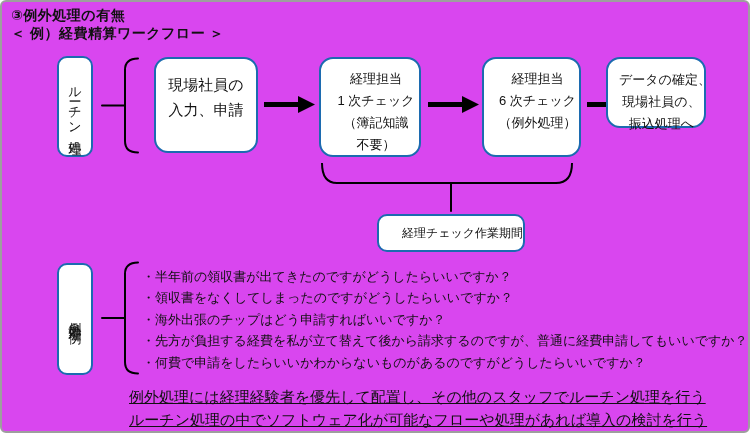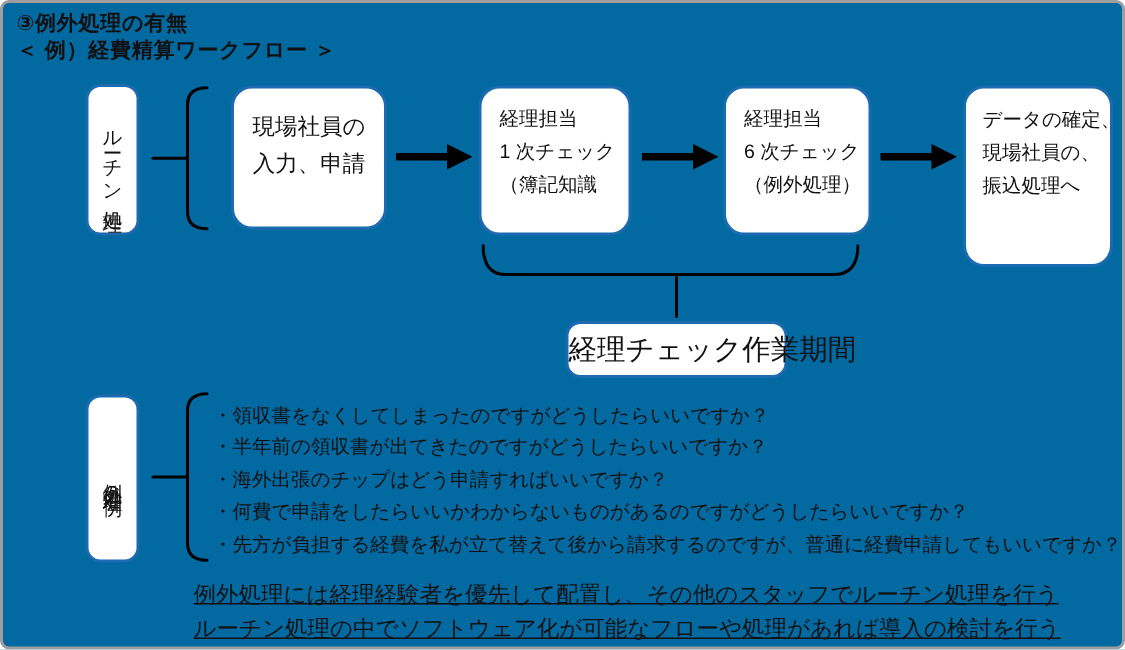--- a/index.html
+++ b/index.html
@@ -1,39 +1,39 @@
 <!DOCTYPE html>
 <html><head>
 <meta charset="utf-8">
 <style>
   * { margin:0; padding:0; box-sizing:border-box; }
   html,body { background:#fff; }
   body { font-family:"Liberation Sans","DejaVu Sans",sans-serif; color:#111; }
   .canvas {
-    position:relative; width:750px; height:433px; background:#0369a1;
+    position:relative; width:750px; height:433px; background:#d946ef;
     border:2px solid #9e9e9e; border-radius:6px; overflow:hidden;
   }
   .title { position:absolute; font-size:14px; font-weight:700; letter-spacing:.5px; white-space:nowrap; }
   .t1 { left:9px; top:5px; }
   .t2 { left:9px; top:23px; }
 
   .fbox {
     position:absolute; background:#fff;
     border:2.5px solid #1c6bb0; border-radius:14px;
   }
   .labelbox { border-radius:10px; display:flex; align-items:center; justify-content:center; }
   .vtext {
     writing-mode:vertical-rl; text-orientation:mixed;
     font-size:13px; letter-spacing:2px; line-height:1; white-space:nowrap;
   }
   .boxlines { font-size:13px; line-height:22px; white-space:nowrap; }
   .center2 { text-align:center; padding-top:13px; font-size:15px; line-height:25px; }
-  .pad-l { padding:9px 0 0 12px; }
+  .pad-l { padding:9px 0 0 12px;text-align:center; }
   .pad-l2 { padding:10px 0 0 11px; }
-  .period { display:flex; align-items:center; justify-content:flex-start; font-size:19px; border-radius:10px; white-space:nowrap; }
+  .period { display:flex; align-items:center; justify-content:flex-end; font-size:12px; border-radius:10px; white-space:nowrap; }
 
   .shape { position:absolute; }
   .bullets { position:absolute; left:140px; top:264px; font-size:13px; line-height:21.4px; white-space:nowrap; }
   .notes { position:absolute; left:127px; top:384px; font-size:15px; line-height:22.5px; white-space:nowrap;text-decoration:underline; }
 </style>
 </head>
 <body>
 
 <div class="canvas">
 
@@ -56,39 +56,40 @@
 
   <svg class="shape" style="left:260px; top:92px;" width="54" height="21" viewBox="0 0 54 21">
     <line x1="2" y1="10.5" x2="38" y2="10.5" stroke="#000" stroke-width="5"></line>
     <polygon points="36,2 53,10.5 36,19" fill="#000"></polygon>
   </svg>
 
   <div class="fbox boxlines pad-l" style="left:317px; top:55px; width:102px; height:100px;">
     <div>経理担当</div>
     <div>1 次チェック</div>
     <div>（簿記知識</div>
+    <div>不要）</div>
   </div>
 
   <svg class="shape" style="left:424px; top:92px;" width="54" height="21" viewBox="0 0 54 21">
     <line x1="2" y1="10.5" x2="38" y2="10.5" stroke="#000" stroke-width="5"></line>
     <polygon points="36,2 53,10.5 36,19" fill="#000"></polygon>
   </svg>
 
   <div class="fbox boxlines pad-l" style="left:480px; top:55px; width:99px; height:100px;">
     <div>経理担当</div>
     <div>6 次チェック</div>
     <div>（例外処理）</div>
   </div>
 
   <svg class="shape" style="left:583px; top:92px;" width="54" height="21" viewBox="0 0 54 21">
     <line x1="2" y1="10.5" x2="38" y2="10.5" stroke="#000" stroke-width="5"></line>
     <polygon points="36,2 53,10.5 36,19" fill="#000"></polygon>
   </svg>
 
-  <div class="fbox boxlines pad-l2" style="left:640px; top:55px; width:100px; height:121px;">
+  <div class="fbox boxlines pad-l2" style="left:604px; top:55px; width:100px; height:71px;text-align:center;">
     <div>データの確定、</div>
     <div>現場社員の、</div>
     <div>振込処理へ</div>
   </div>
 
   <svg class="shape" style="left:319px; top:161px;" width="252" height="50" viewBox="0 0 252 50">
     <path d="M 1,0 Q 1,20 16,20 L 235,20 Q 251,20 251,0" fill="none" stroke="#000" stroke-width="2" stroke-linecap="round"></path>
     <path d="M 130,20 L 130,48" fill="none" stroke="#000" stroke-width="2" stroke-linecap="round"></path>
   </svg>
 
@@ -99,25 +100,25 @@
   <div class="fbox labelbox" style="left:55px; top:261px; width:36px; height:112px;">
     <span class="vtext">例外処理（例）</span>
   </div>
 
   <svg class="shape" style="left:98px; top:259px;" width="42" height="114" viewBox="0 0 42 114">
     <path d="M 38,1.5 Q 25,1.5 25,13 L 25,101 Q 25,112.5 38,112.5" fill="none" stroke="#000" stroke-width="2" stroke-linecap="round"></path>
     <path d="M 2,57 L 25,57" fill="none" stroke="#000" stroke-width="2" stroke-linecap="round"></path>
   </svg>
 
   <div class="bullets">
+    <div>・半年前の領収書が出てきたのですがどうしたらいいですか？</div>
     <div>・領収書をなくしてしまったのですがどうしたらいいですか？</div>
-    <div>・半年前の領収書が出てきたのですがどうしたらいいですか？</div>
     <div>・海外出張のチップはどう申請すればいいですか？</div>
+    <div>・先方が負担する経費を私が立て替えて後から請求するのですが、普通に経費申請してもいいですか？</div>
     <div>・何費で申請をしたらいいかわからないものがあるのですがどうしたらいいですか？</div>
-    <div>・先方が負担する経費を私が立て替えて後から請求するのですが、普通に経費申請してもいいですか？</div>
   </div>
 
   <div class="notes">
     <div>例外処理には経理経験者を優先して配置し、その他のスタッフでルーチン処理を行う</div>
     <div>ルーチン処理の中でソフトウェア化が可能なフローや処理があれば導入の検討を行う</div>
   </div>
 
 </div>
 
 </body></html>

